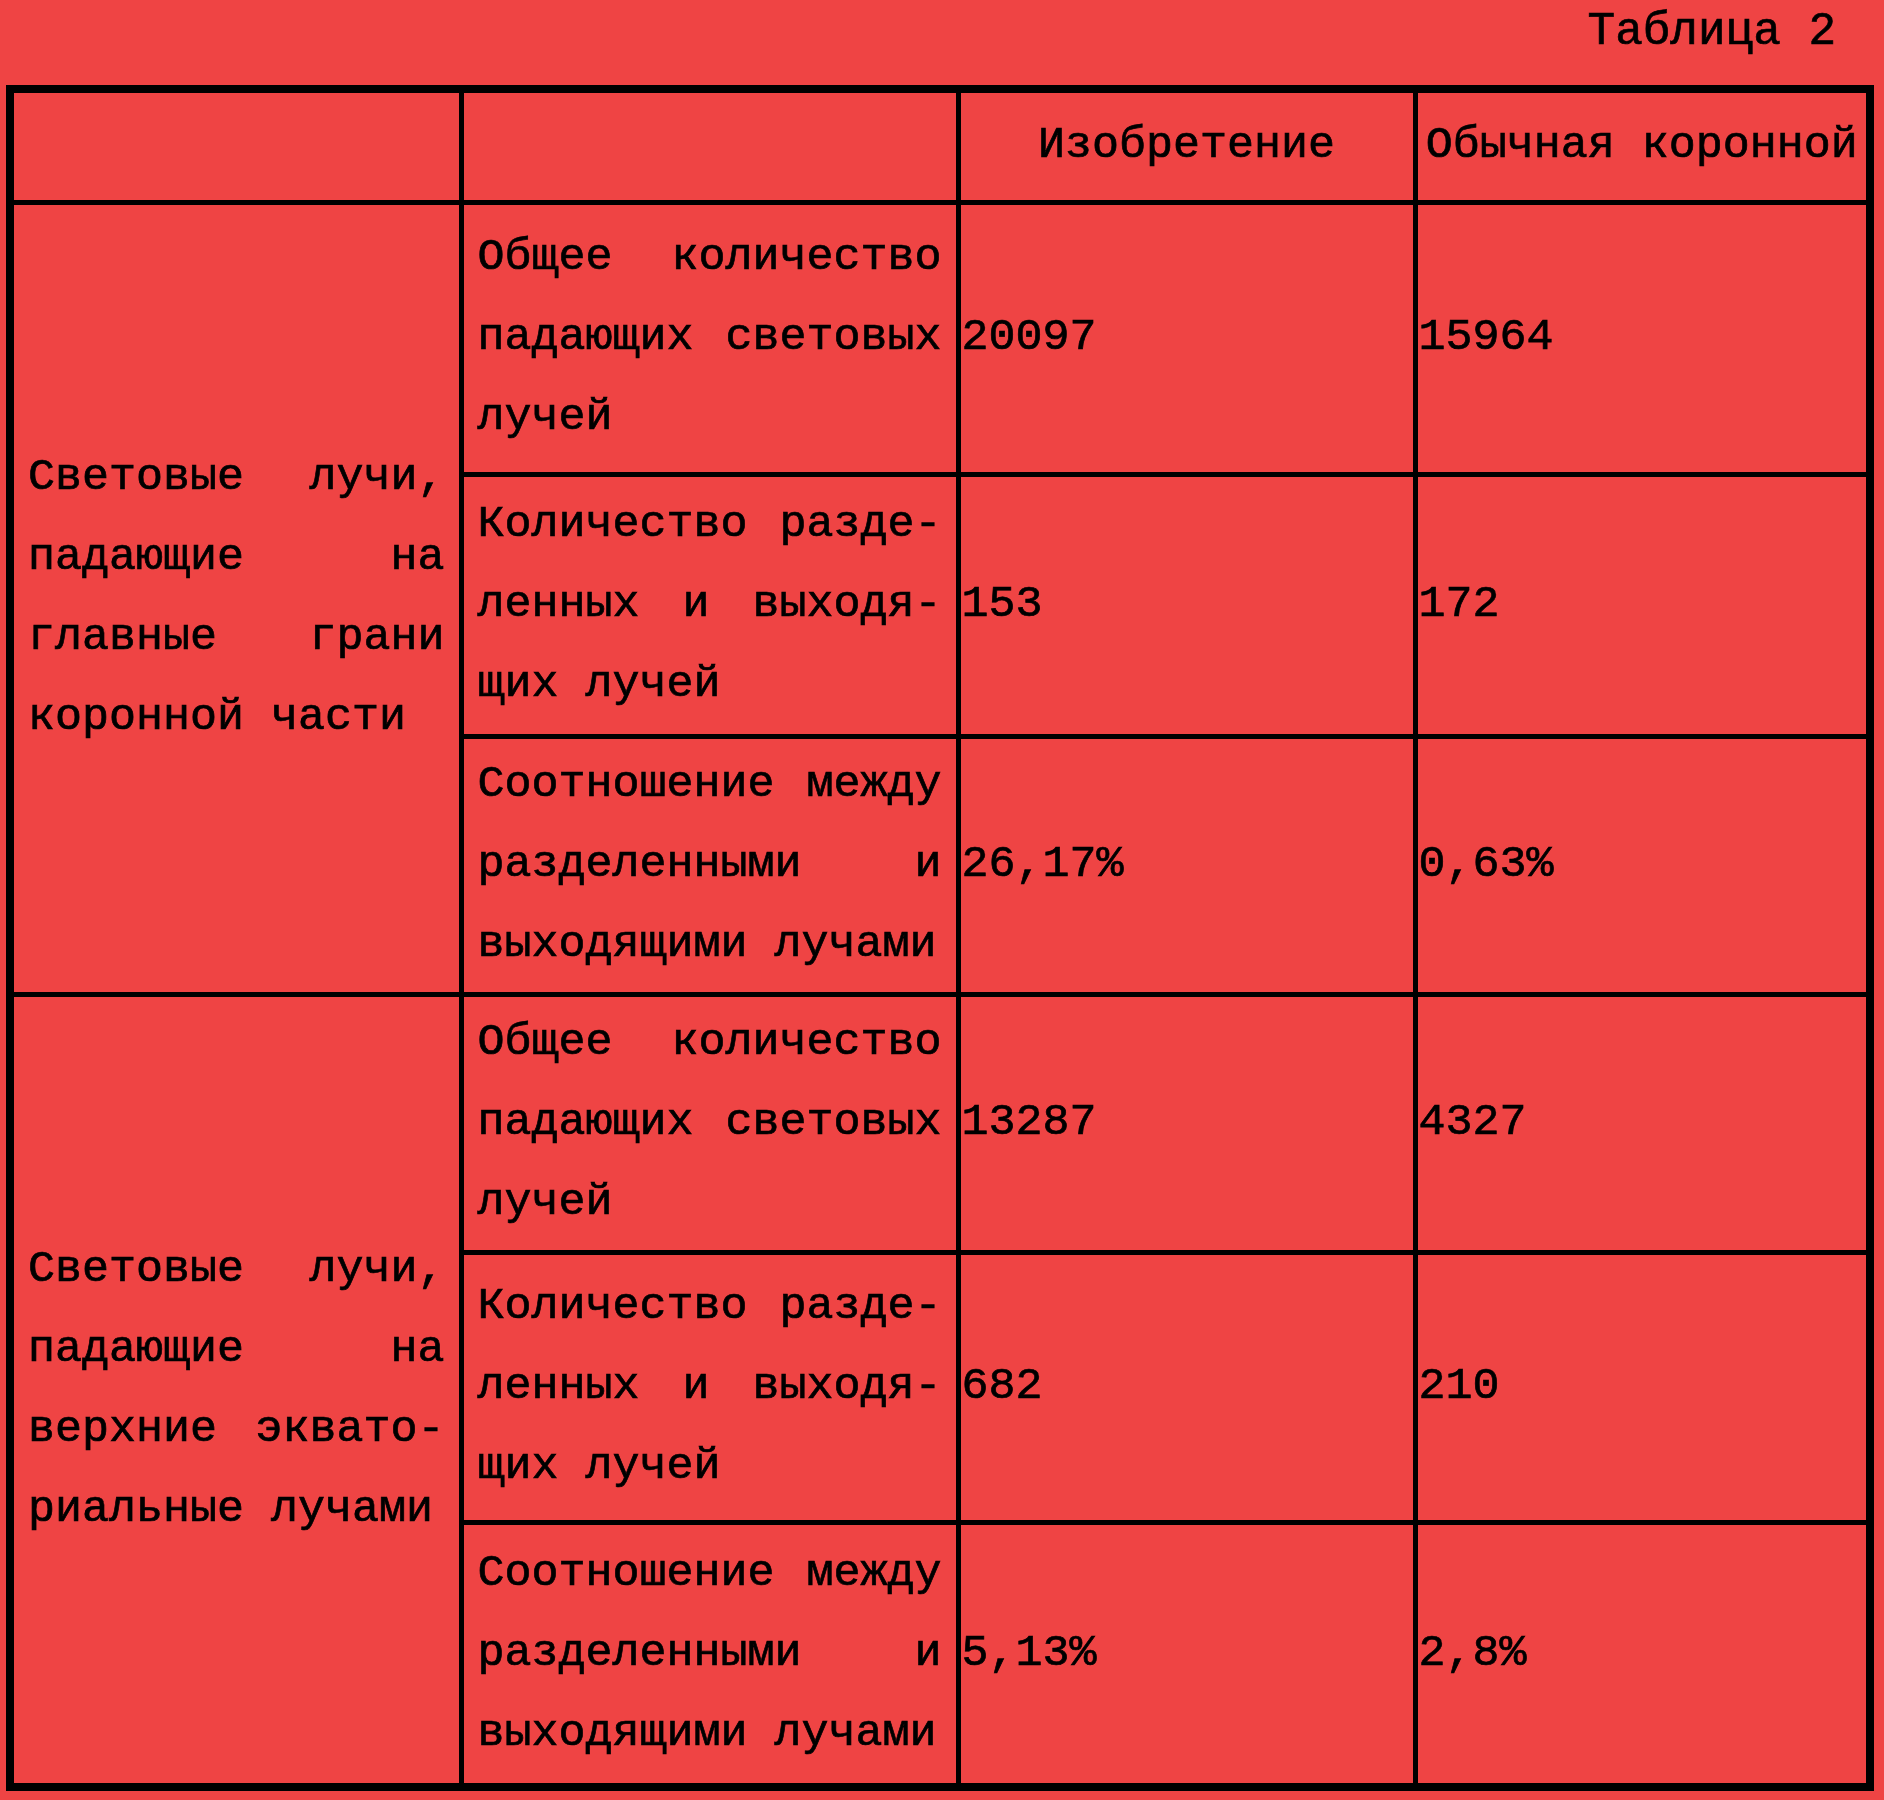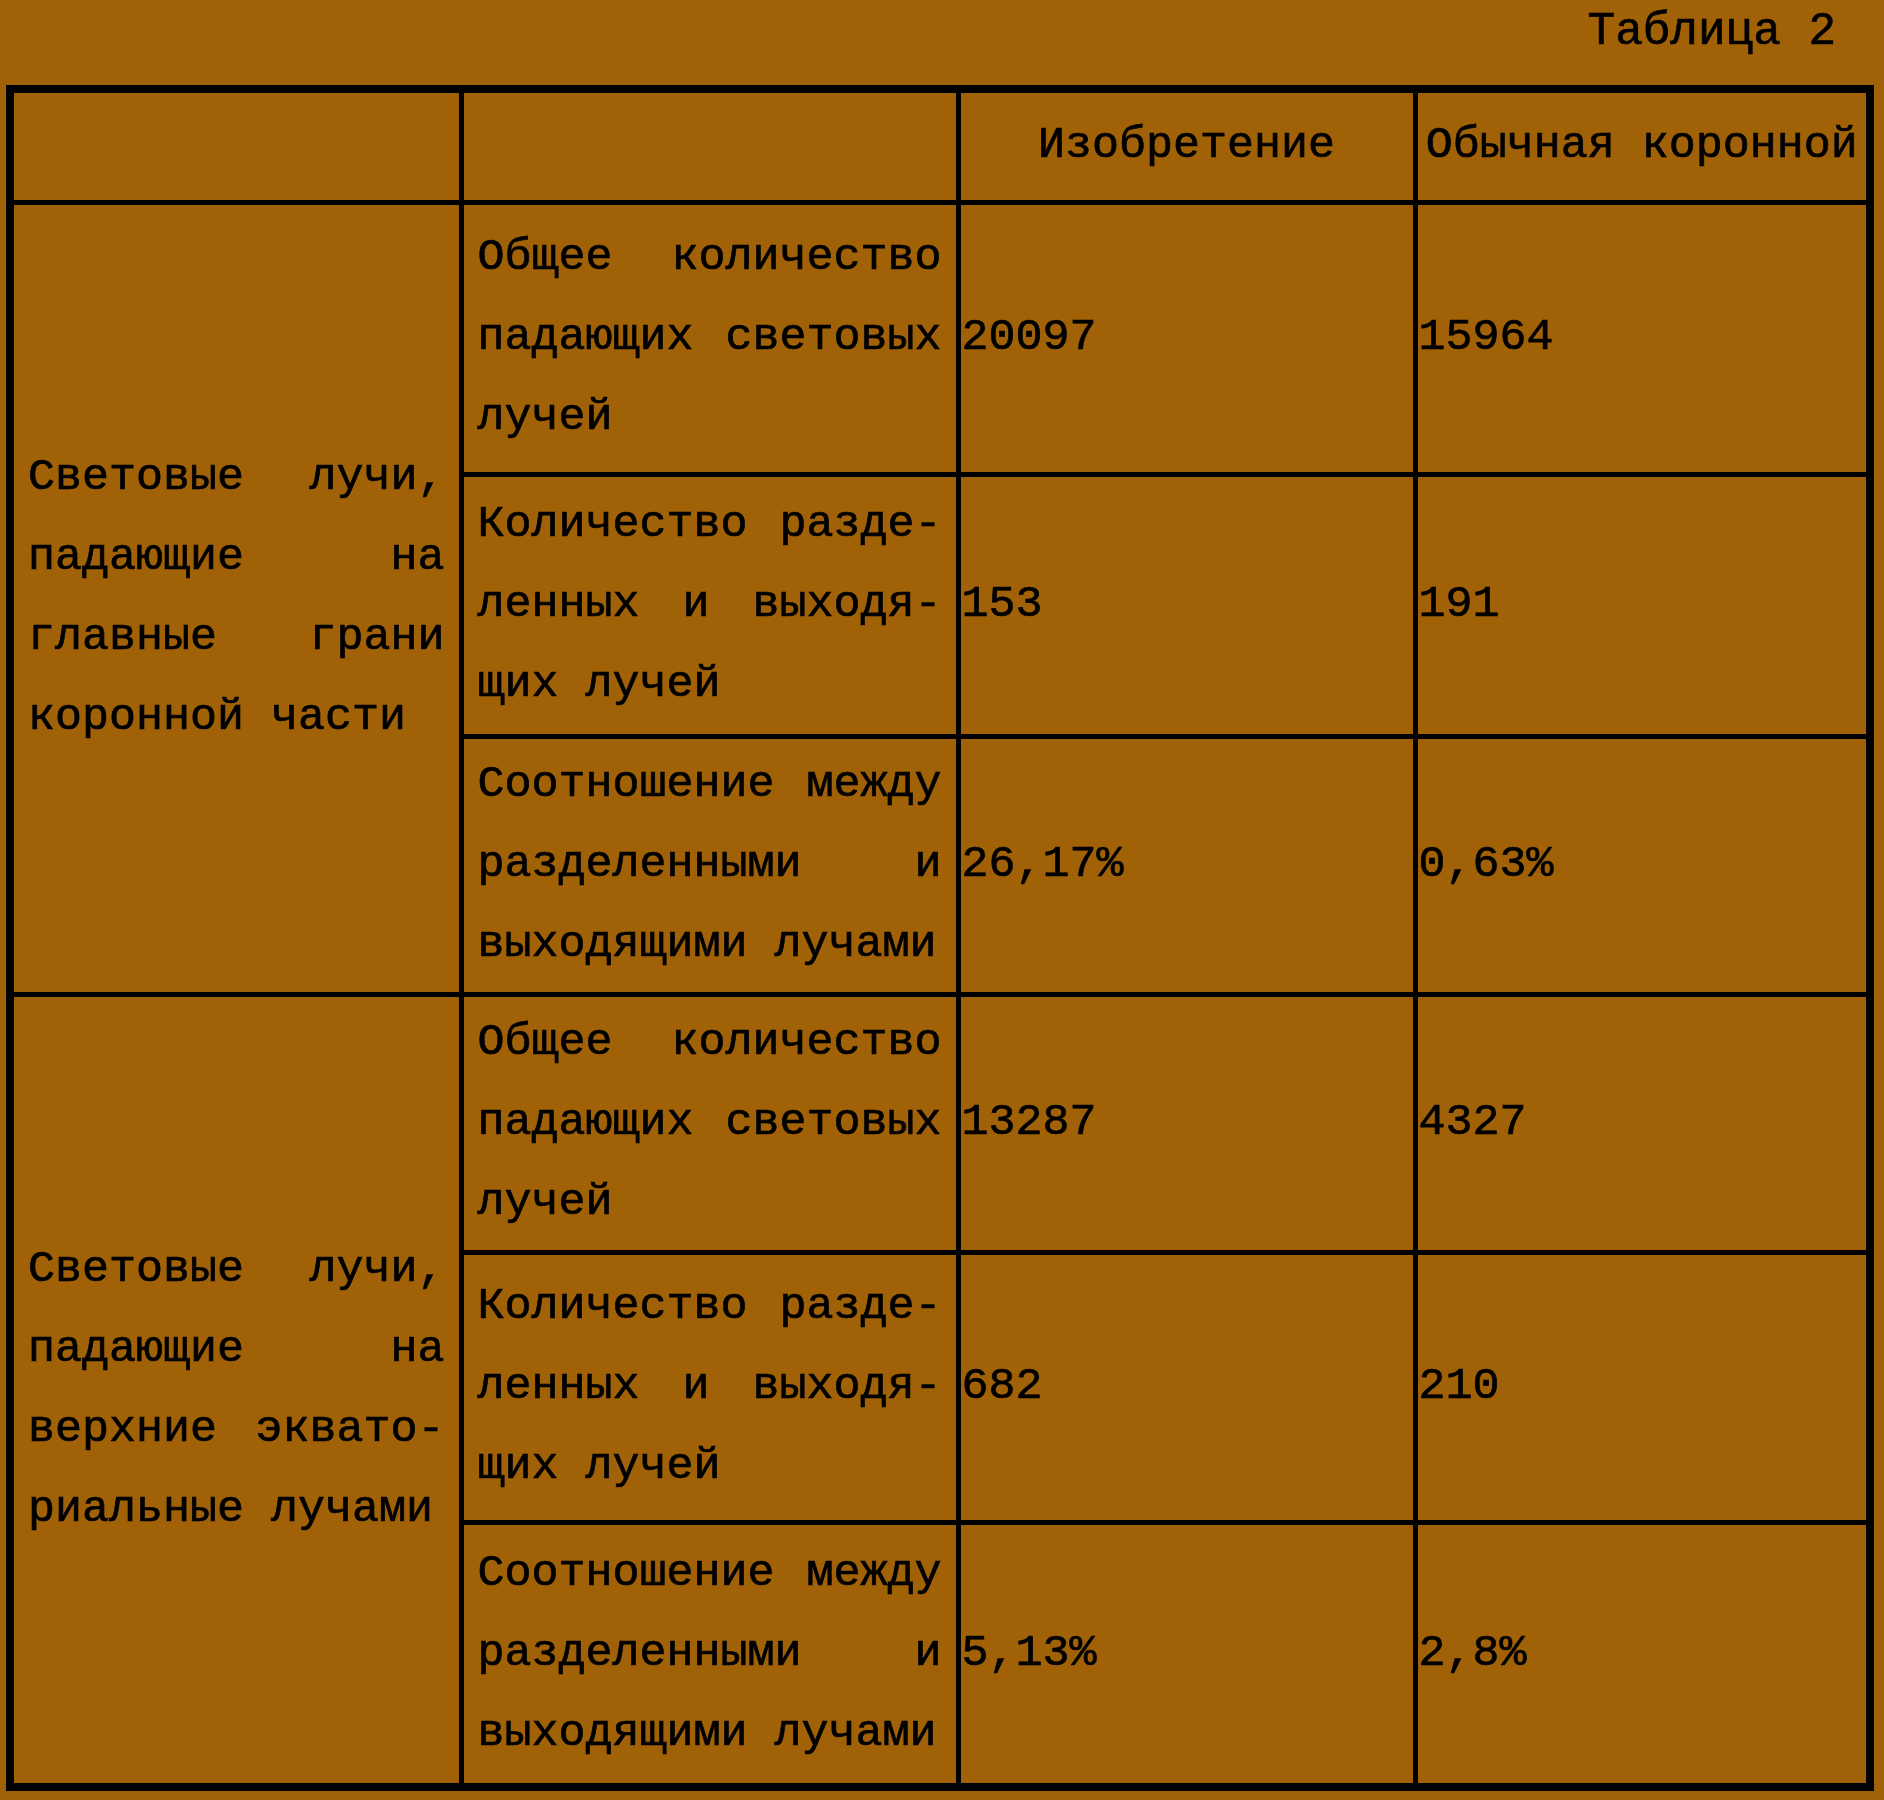--- a/index.html
+++ b/index.html
@@ -9,21 +9,21 @@
     height: 1800px;
     background: #ffffff;
     font-family: "Liberation Mono", "DejaVu Sans Mono", monospace;
     color: #000000;
     overflow: hidden;
   }
   .page {
     position: relative;
     width: 1884px;
     height: 1800px;
-    background: #a16207;
+    background: #ef4444;
   }
   .doc-title {
     position: absolute;
     top: 6px;
     right: 48px;
     font-size: 46px;
     line-height: 52px;
     white-space: pre;
     -webkit-text-stroke: 0.7px #000;
   }
@@ -107,21 +107,21 @@
 
     <tr style="height:262px">
       <td class="mlabel">
         <div class="lines">
           <div>Количество разде-</div>
           <div>ленных и выходя-</div>
           <div>щих лучей</div>
         </div>
       </td>
       <td class="val">153</td>
-      <td class="val">191</td>
+      <td class="val">172</td>
     </tr>
 
     <tr style="height:258px">
       <td class="mlabel">
         <div class="lines">
           <div>Соотношение между</div>
           <div>разделенными и</div>
           <div>выходящими лучами</div>
         </div>
       </td>

